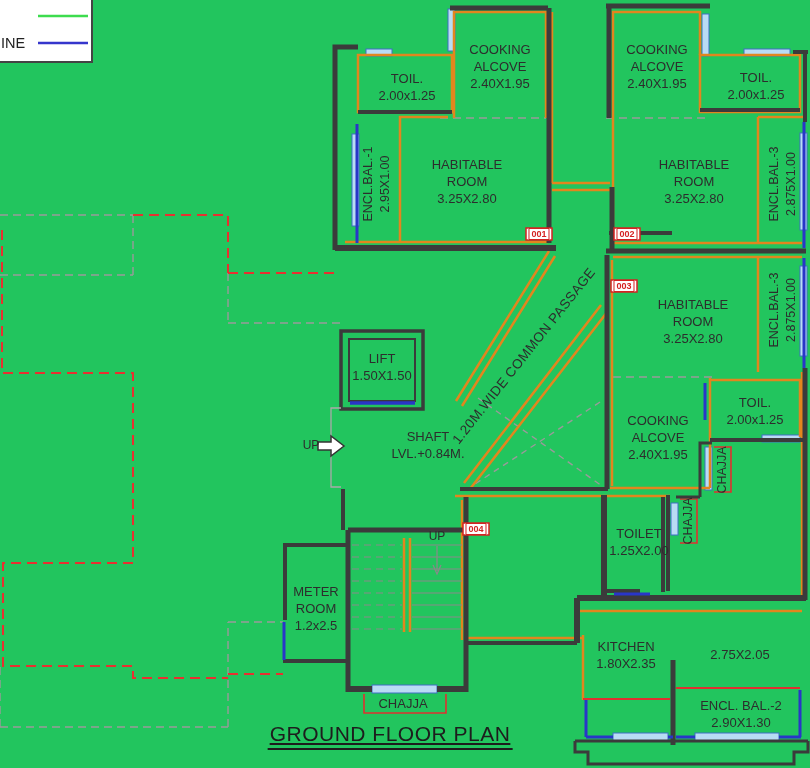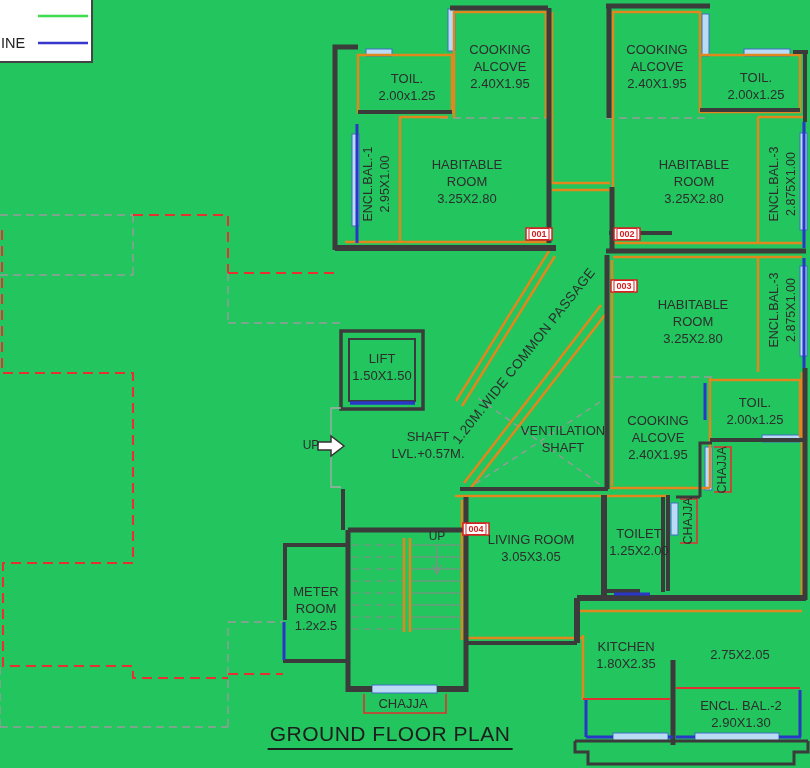--- a/index.html
+++ b/index.html
@@ -9,21 +9,21 @@
   .lbl{position:absolute;transform:translate(-50%,-50%);font-size:13px;color:#2d2d2d;
        white-space:nowrap;text-align:center;line-height:1.3;}
   .lbl .ln{white-space:nowrap;}
   .vert{transform:translate(-50%,-50%) rotate(-90deg);font-size:12.5px;line-height:1.33;}
   .diag{transform:translate(-50%,-50%) rotate(-51.5deg);font-size:13.5px;letter-spacing:.4px;}
   .badge{position:absolute;transform:translate(-50%,-50%);font-size:9px;font-weight:bold;
          color:#d42222;background:#fff;border:1.5px solid #d42222;padding:0 2px;
          line-height:10px;height:10px;}
   .small{font-size:12px;}
   .title{position:absolute;transform:translate(-50%,-50%);font-size:21px;color:#1d1d1d;
-         letter-spacing:.5px;border-bottom:2px solid #1d1d1d;padding:0 2px 2px 2px;white-space:nowrap;}
+         letter-spacing:.5px;border-bottom:2px solid #1d1d1d;padding:0 2px 2px 2px;white-space:nowrap;text-decoration:underline;}
   .legend-text{position:absolute;transform:translate(-50%,-50%);font-size:14.5px;color:#222;}
 </style>
 </head>
 <body>
 
 <div class="plan">
 
 <svg width="810" height="768" viewBox="0 0 810 768">
 
   <g>
@@ -211,35 +211,27 @@
   <div class="ln">TOIL.</div>
   <div class="ln">2.00x1.25</div>
 </div>
 
 <div class="lbl" style="left:382px;top:368px">
   <div class="ln">LIFT</div>
   <div class="ln">1.50X1.50</div>
 </div>
 <div class="lbl" style="left:428px;top:446px">
   <div class="ln">SHAFT</div>
-  <div class="ln">LVL.+0.57M.</div>
+  <div class="ln">LVL.+0.84M.</div>
 </div>
 <div class="lbl diag" style="left:524px;top:356px">1.20M.WIDE COMMON PASSAGE</div>
-<div class="lbl" style="left:563px;top:440px">
-  <div class="ln">VENTILATION</div>
-  <div class="ln">SHAFT</div>
-</div>
 
 <div class="lbl small" style="left:311px;top:446px">UP</div>
 <div class="lbl small" style="left:437px;top:537px">UP</div>
 
-<div class="lbl" style="left:531px;top:549px">
-  <div class="ln">LIVING ROOM</div>
-  <div class="ln">3.05X3.05</div>
-</div>
 <div class="lbl" style="left:639px;top:543px">
   <div class="ln">TOILET</div>
   <div class="ln">1.25X2.00</div>
 </div>
 <div class="lbl" style="left:316px;top:609px">
   <div class="ln">METER</div>
   <div class="ln">ROOM</div>
   <div class="ln">1.2x2.5</div>
 </div>
 <div class="lbl" style="left:626px;top:656px">

